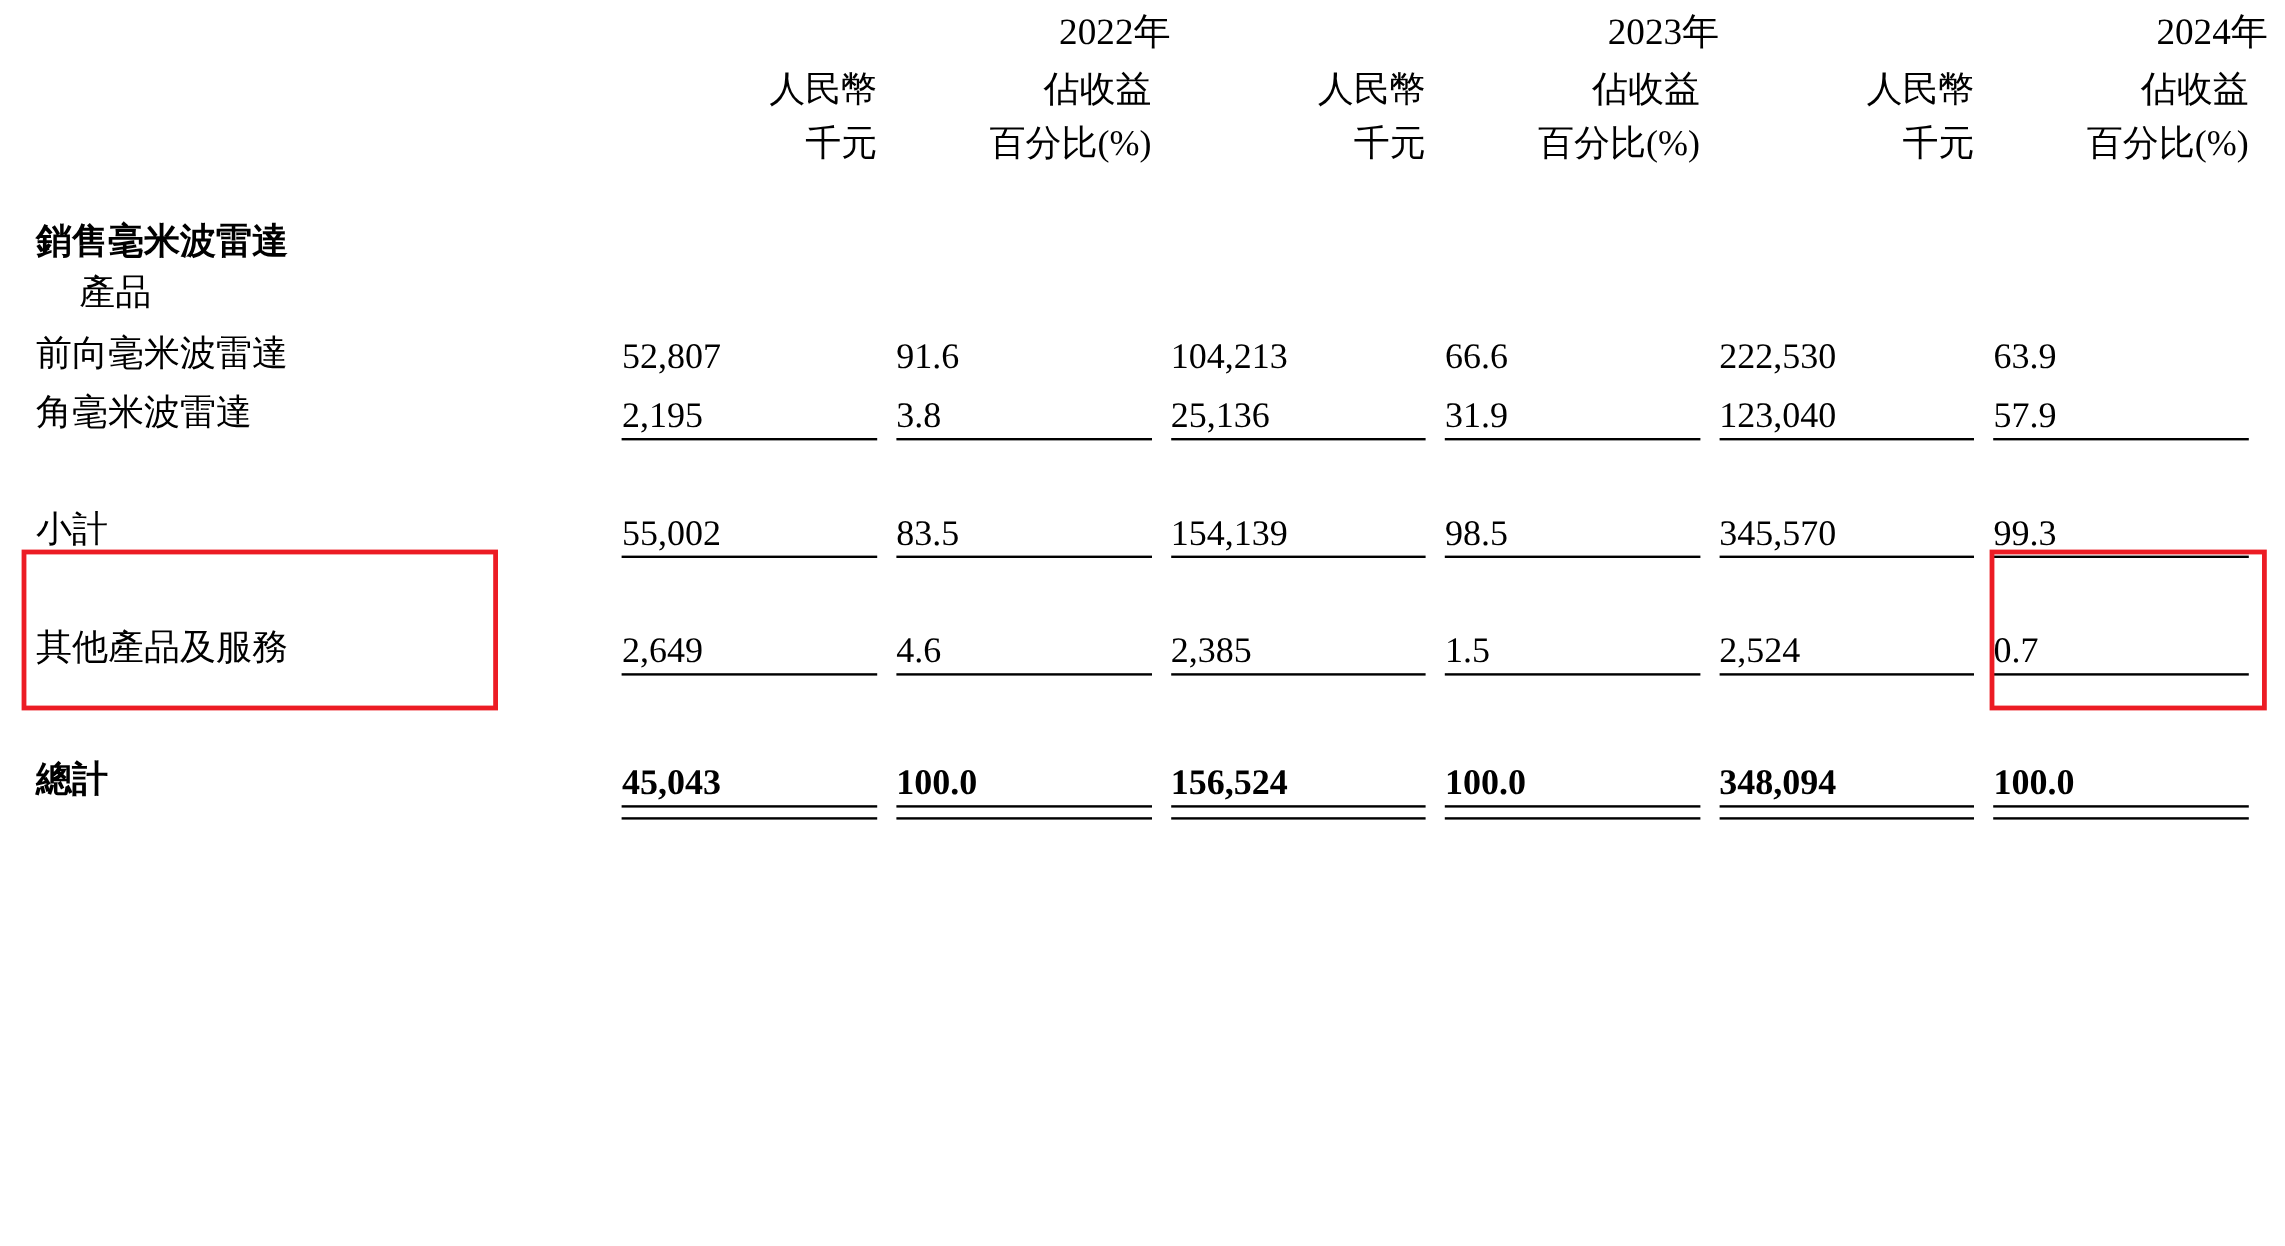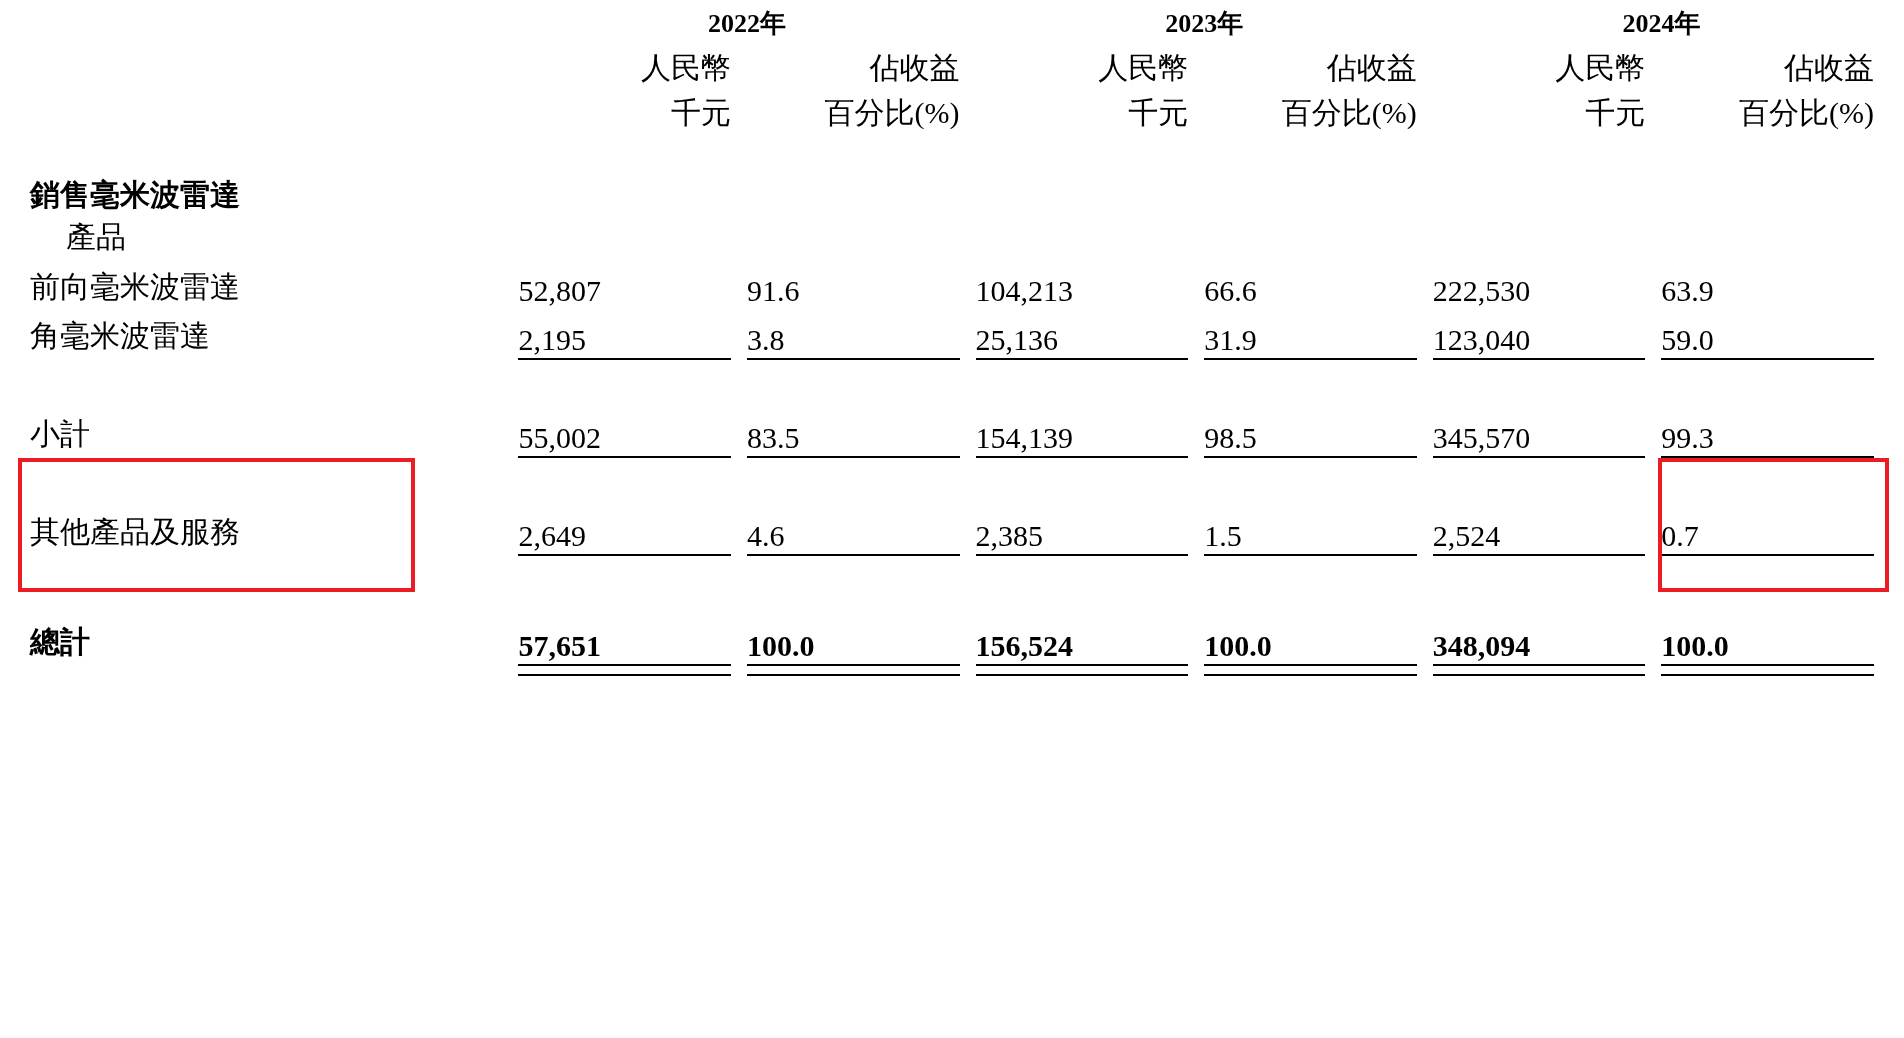--- a/index.html
+++ b/index.html
@@ -40,23 +40,23 @@
     vertical-align: bottom;
   }
 
   .hdr-top {
     text-align: center;
     font-weight: bold;
     font-size: 31px;
     padding-bottom: 8px;
   }
   .hdr-year {
-    text-align: center;
-    font-weight: bold;
-    font-size: 26px;
+    text-align: right;
+    font-weight: normal;
+    font-size: 31px;
     padding-bottom: 6px;
   }
   .hdr-unit {
     text-align: right;
     font-size: 30px;
     line-height: 1.38;
     padding-right: 16px;
     padding-bottom: 4px;
   }
 
@@ -195,21 +195,21 @@
       <td class="num">63.9</td>
     </tr>
 
     <tr>
       <td class="rowlabel">角毫米波雷達</td>
       <td class="num">2,195</td>
       <td class="num">3.8</td>
       <td class="num">25,136</td>
       <td class="num">31.9</td>
       <td class="num">123,040</td>
-      <td class="num">59.0</td>
+      <td class="num">57.9</td>
     </tr>
 
     <tr>
       <td class="rule-cell"></td>
       <td class="rule-cell">
             <div class="rule"></div>
           </td>
       <td class="rule-cell">
             <div class="rule"></div>
           </td>
@@ -298,21 +298,21 @@
             <div class="rule"></div>
           </td>
     </tr>
 
     <tr class="spacer-lg">
       <td colspan="7"></td>
     </tr>
 
     <tr>
       <td class="rowlabel bold">總計</td>
-      <td class="num bold">57,651</td>
+      <td class="num bold">45,043</td>
       <td class="num bold">100.0</td>
       <td class="num bold">156,524</td>
       <td class="num bold">100.0</td>
       <td class="num bold">348,094</td>
       <td class="num bold">100.0</td>
     </tr>
 
     <tr>
       <td class="rule-cell"></td>
       <td class="rule-cell">

